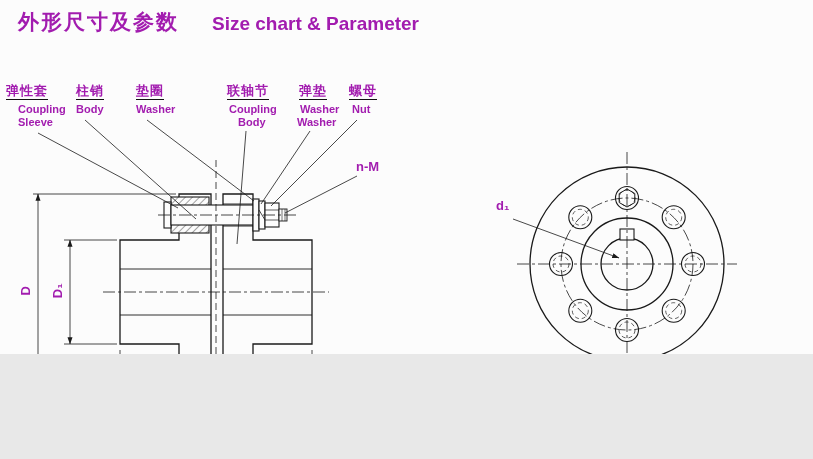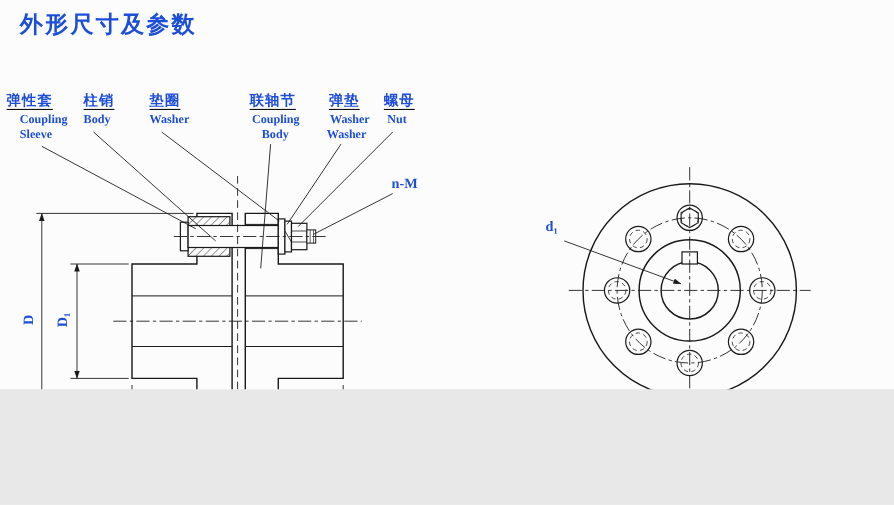--- a/index.html
+++ b/index.html
@@ -1,18 +1,18 @@
 <!DOCTYPE html>
 <html><head>
 <meta charset="utf-8">
 <style>
   html,body{margin:0;padding:0;background:#e8e8e8;}
   .canvas{
     position:relative;width:813px;height:354px;background:#fcfcfc;
-    font-family:Liberation Serif, serif;color:#1d4ed8;
+    font-family:Liberation Sans, sans-serif;color:#a21caf;
     overflow:hidden;
   }
   .drawing{position:absolute;left:0;top:0;}
   .t{position:absolute;white-space:nowrap;line-height:1.05;}
   .title-zh{font-size:21px;font-weight:700;letter-spacing:2px;}
   .title-en{font-size:19px;font-weight:700;}
   .zh-label{font-size:13px;font-weight:700;letter-spacing:1px;border-bottom:1.5px solid #111;padding-bottom:1px;}
   .en-label{font-size:11px;font-weight:700;}
   .dim{font-size:13px;font-weight:700;}
   .rot{transform:rotate(-90deg);transform-origin:center;}
@@ -124,20 +124,21 @@
         <circle cx="580.3" cy="217.3" r="11.5"></circle>
           <circle cx="580.3" cy="217.3" r="8" stroke-width="0.7" stroke-dasharray="4 3"></circle>
         <polygon stroke-width="1" points="627,189 634.8,193.5 634.8,202.5 627,207 619.2,202.5 619.2,193.5"></polygon>
       </g>
 
       <line x1="513" y1="219" x2="619" y2="258" stroke-width="0.8" marker-end="url(#arr)"></line>
     </g>
   </svg>
 
   <div class="t title-zh" style="left:18px;top:11px">外形尺寸及参数</div>
+  <div class="t title-en" style="left:212px;top:14px">Size chart &amp; Parameter</div>
 
   <div class="t zh-label" style="left:6px;top:84px">弹性套</div>
   <div class="t en-label" style="left:18px;top:104px">Coupling</div>
   <div class="t en-label" style="left:18px;top:117px">Sleeve</div>
 
   <div class="t zh-label" style="left:76px;top:84px">柱销</div>
   <div class="t en-label" style="left:76px;top:104px">Body</div>
 
   <div class="t zh-label" style="left:136px;top:84px">垫圈</div>
   <div class="t en-label" style="left:136px;top:104px">Washer</div>

